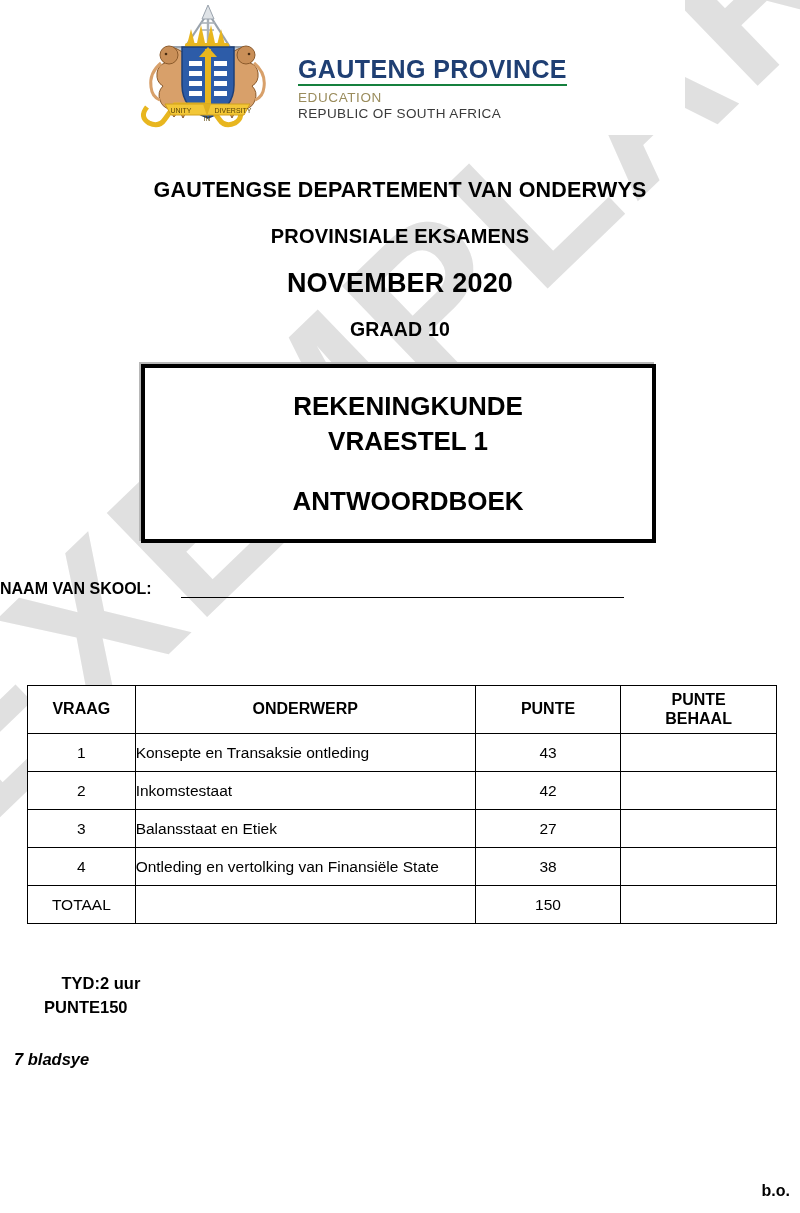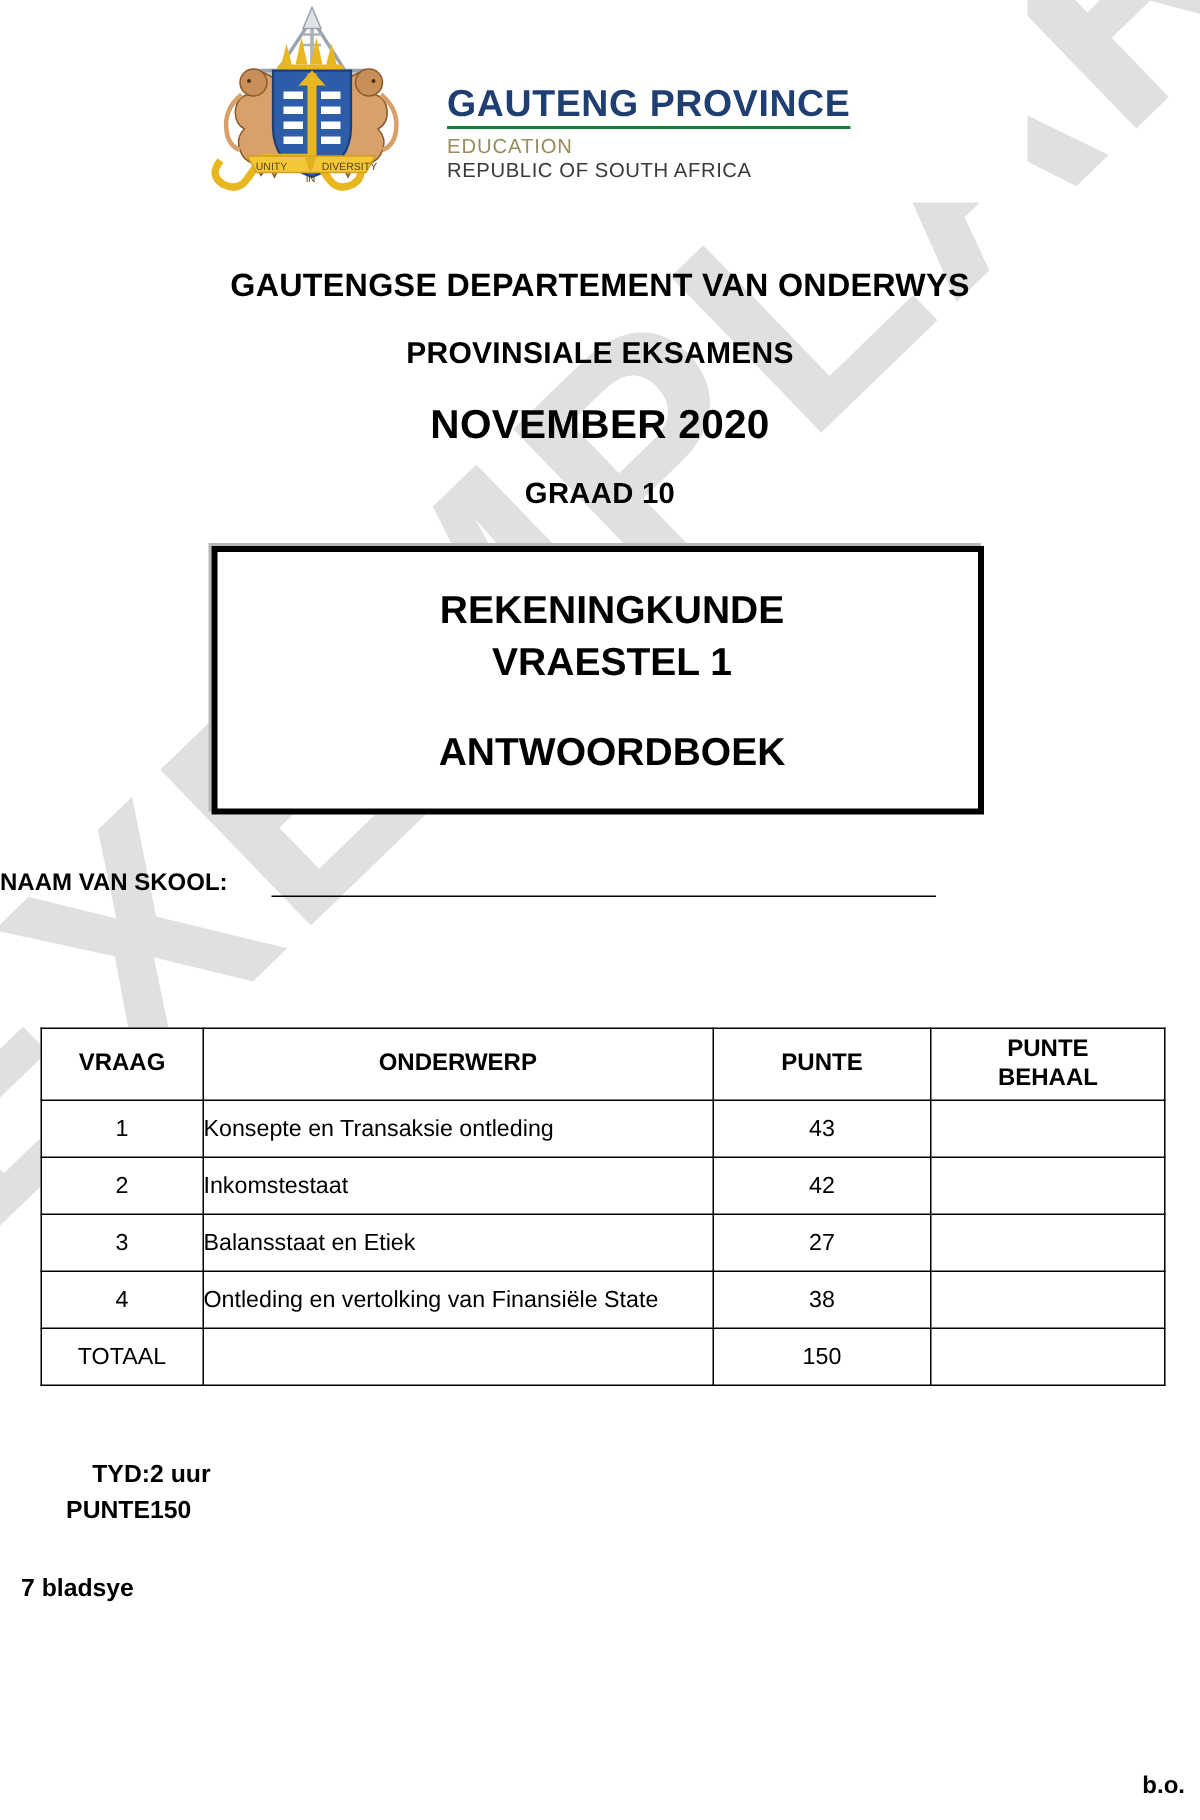--- a/index.html
+++ b/index.html
@@ -188,20 +188,21 @@
   }
   .info-row { display: flex; }
   .info-key { width: 86px; }
   .info-val { }
   .pages-line {
     position: absolute;
     left: 14px;
     top: 1050px;
     font-weight: bold;
     font-size: 16.5px;
+    font-style: italic;
   }
   .bo-line {
     position: absolute;
     right: 10px;
     top: 1182px;
     font-weight: bold;
     font-size: 16px;
   }
 </style>
 </head>

